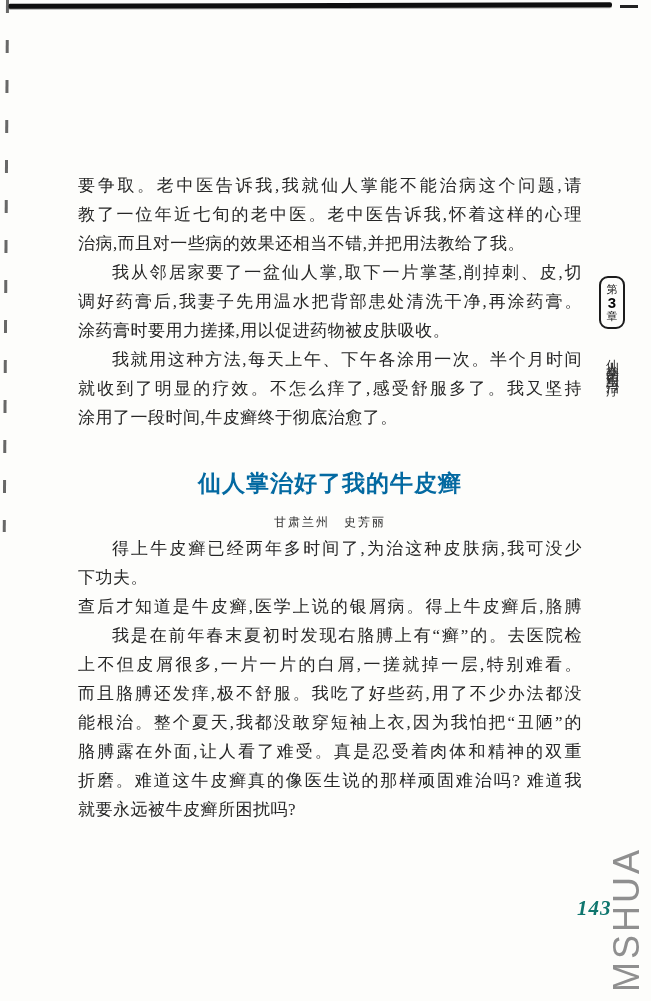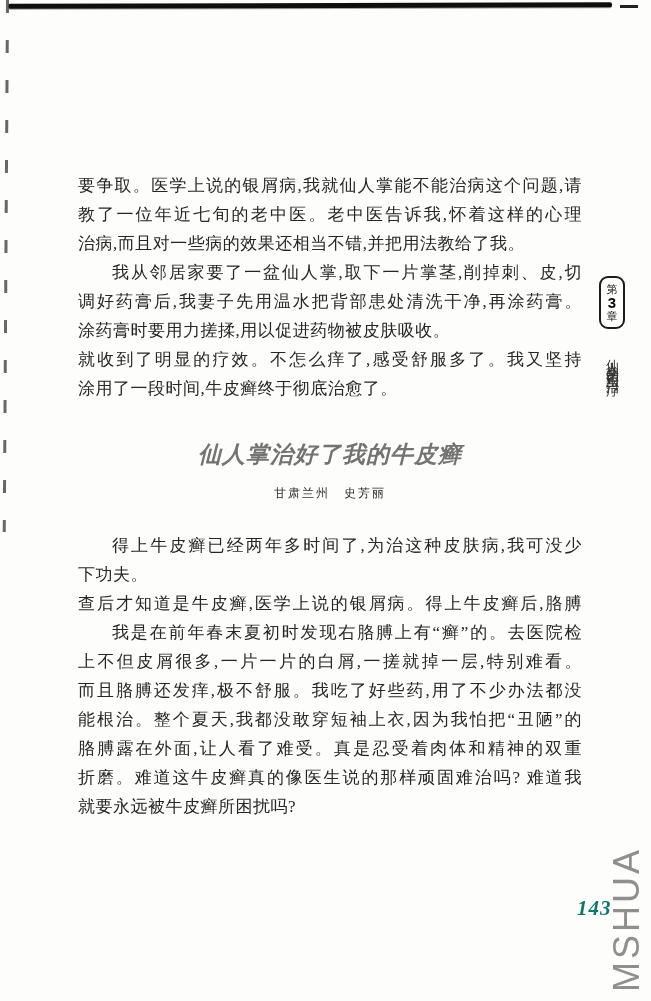--- a/index.html
+++ b/index.html
@@ -39,27 +39,27 @@
     text-align:justify;
     text-align-last:justify;
     height:29px;overflow:visible;white-space:nowrap;
   }
   .tline.plast{text-align-last:left;white-space:normal;}
   .tline.ind{text-indent:2em;}
 
   .heading{
     margin-top:36px;height:32px;line-height:32px;
     text-align:center;font-weight:bold;font-size:23px;
-    letter-spacing:1px;color:#737373;font-style:italic;
+    letter-spacing:1px;color:#0369a1;
   }
   .byline{
     margin-top:10px;height:24px;line-height:24px;
     text-align:center;font-size:12px;letter-spacing:2px;color:#2e2e2e;
   }
-  .para.space-top{margin-top:26px;}
+  .para.space-top{}
 
   
   .chapter-tab{
     position:absolute;left:599px;top:276px;width:26px;
     display:flex;flex-direction:column;align-items:center;
   }
   .chapter-box{
     box-sizing:border-box;width:26px;height:53px;
     border:2px solid #1c1c1c;border-radius:9px;
     display:flex;flex-direction:column;align-items:center;justify-content:center;
@@ -92,30 +92,31 @@
 <body>
 
 <div class="page">
 
   <div class="top-line"></div>
   <div class="top-dash"></div>
   <div class="binding-dashes"></div>
 
   <div class="text-col">
     <div class="para">
-        <div class="tline">要争取。医学上说的银屑病,我就仙人掌能不能治病这个问题,请</div>
+        <div class="tline">要争取。老中医告诉我,我就仙人掌能不能治病这个问题,请</div>
         <div class="tline">教了一位年近七旬的老中医。老中医告诉我,怀着这样的心理</div>
         <div class="tline plast">治病,而且对一些病的效果还相当不错,并把用法教给了我。</div>
       </div>
     <div class="para">
         <div class="tline ind">我从邻居家要了一盆仙人掌,取下一片掌茎,削掉刺、皮,切</div>
         <div class="tline">调好药膏后,我妻子先用温水把背部患处清洗干净,再涂药膏。</div>
         <div class="tline plast">涂药膏时要用力搓揉,用以促进药物被皮肤吸收。</div>
       </div>
     <div class="para">
+        <div class="tline ind">我就用这种方法,每天上午、下午各涂用一次。半个月时间</div>
         <div class="tline">就收到了明显的疗效。不怎么痒了,感受舒服多了。我又坚持</div>
         <div class="tline plast">涂用了一段时间,牛皮癣终于彻底治愈了。</div>
       </div>
 
     <div class="heading">仙人掌治好了我的牛皮癣</div>
     <div class="byline">甘肃兰州　史芳丽</div>
 
     <div class="para space-top">
         <div class="tline ind">得上牛皮癣已经两年多时间了,为治这种皮肤病,我可没少</div>
         <div class="tline plast">下功夫。</div>

